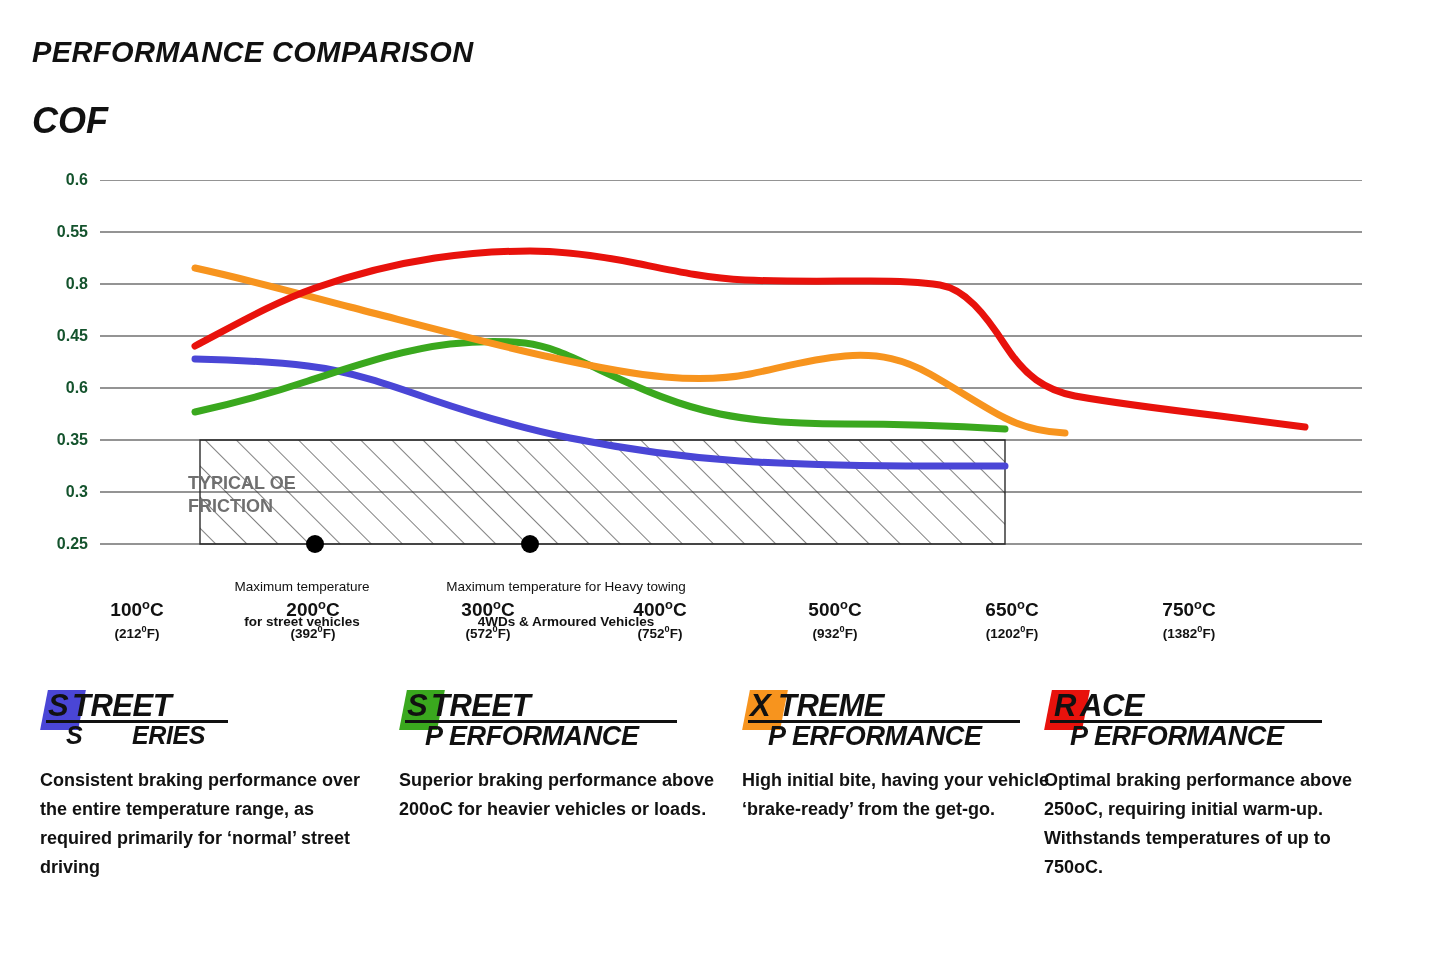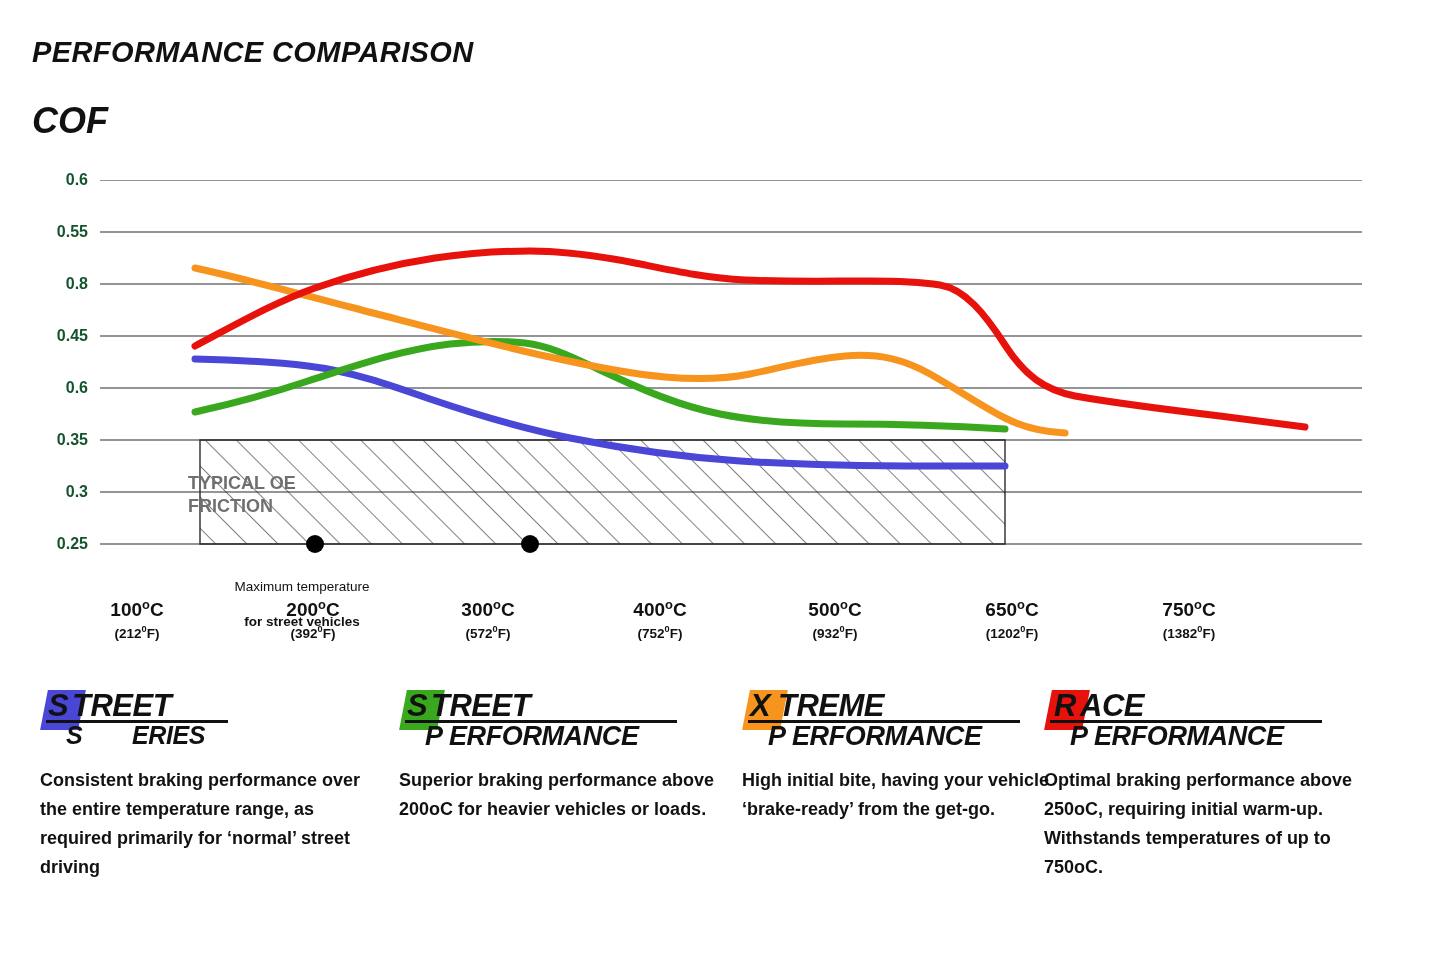--- a/index.html
+++ b/index.html
@@ -241,20 +241,24 @@
       </svg>
 
       <div class="hatch-label" style="left:88px; top:280px;margin-top:12px;">TYPICAL OE
 FRICTION</div>
     </div>
 
     <div class="marker-note" style="left:150px; top:400px; width:240px;">
       <span>Maximum temperature</span><br>
       <b>for street vehicles</b>
     </div>
+    <div class="marker-note" style="left:358px; top:400px; width:352px;">
+      <span>Maximum temperature for Heavy towing</span><br>
+      <b>4WDs &amp; Armoured Vehicles</b>
+    </div>
   </div>
 
   <div class="xaxis">
     <div class="xtick" style="left:105px">
       <div class="main">100<sup>o</sup>C</div>
       <div class="sub">(212<sup>0</sup>F)</div>
     </div>
     <div class="xtick" style="left:281px">
       <div class="main">200<sup>o</sup>C</div>
       <div class="sub">(392<sup>0</sup>F)</div>

